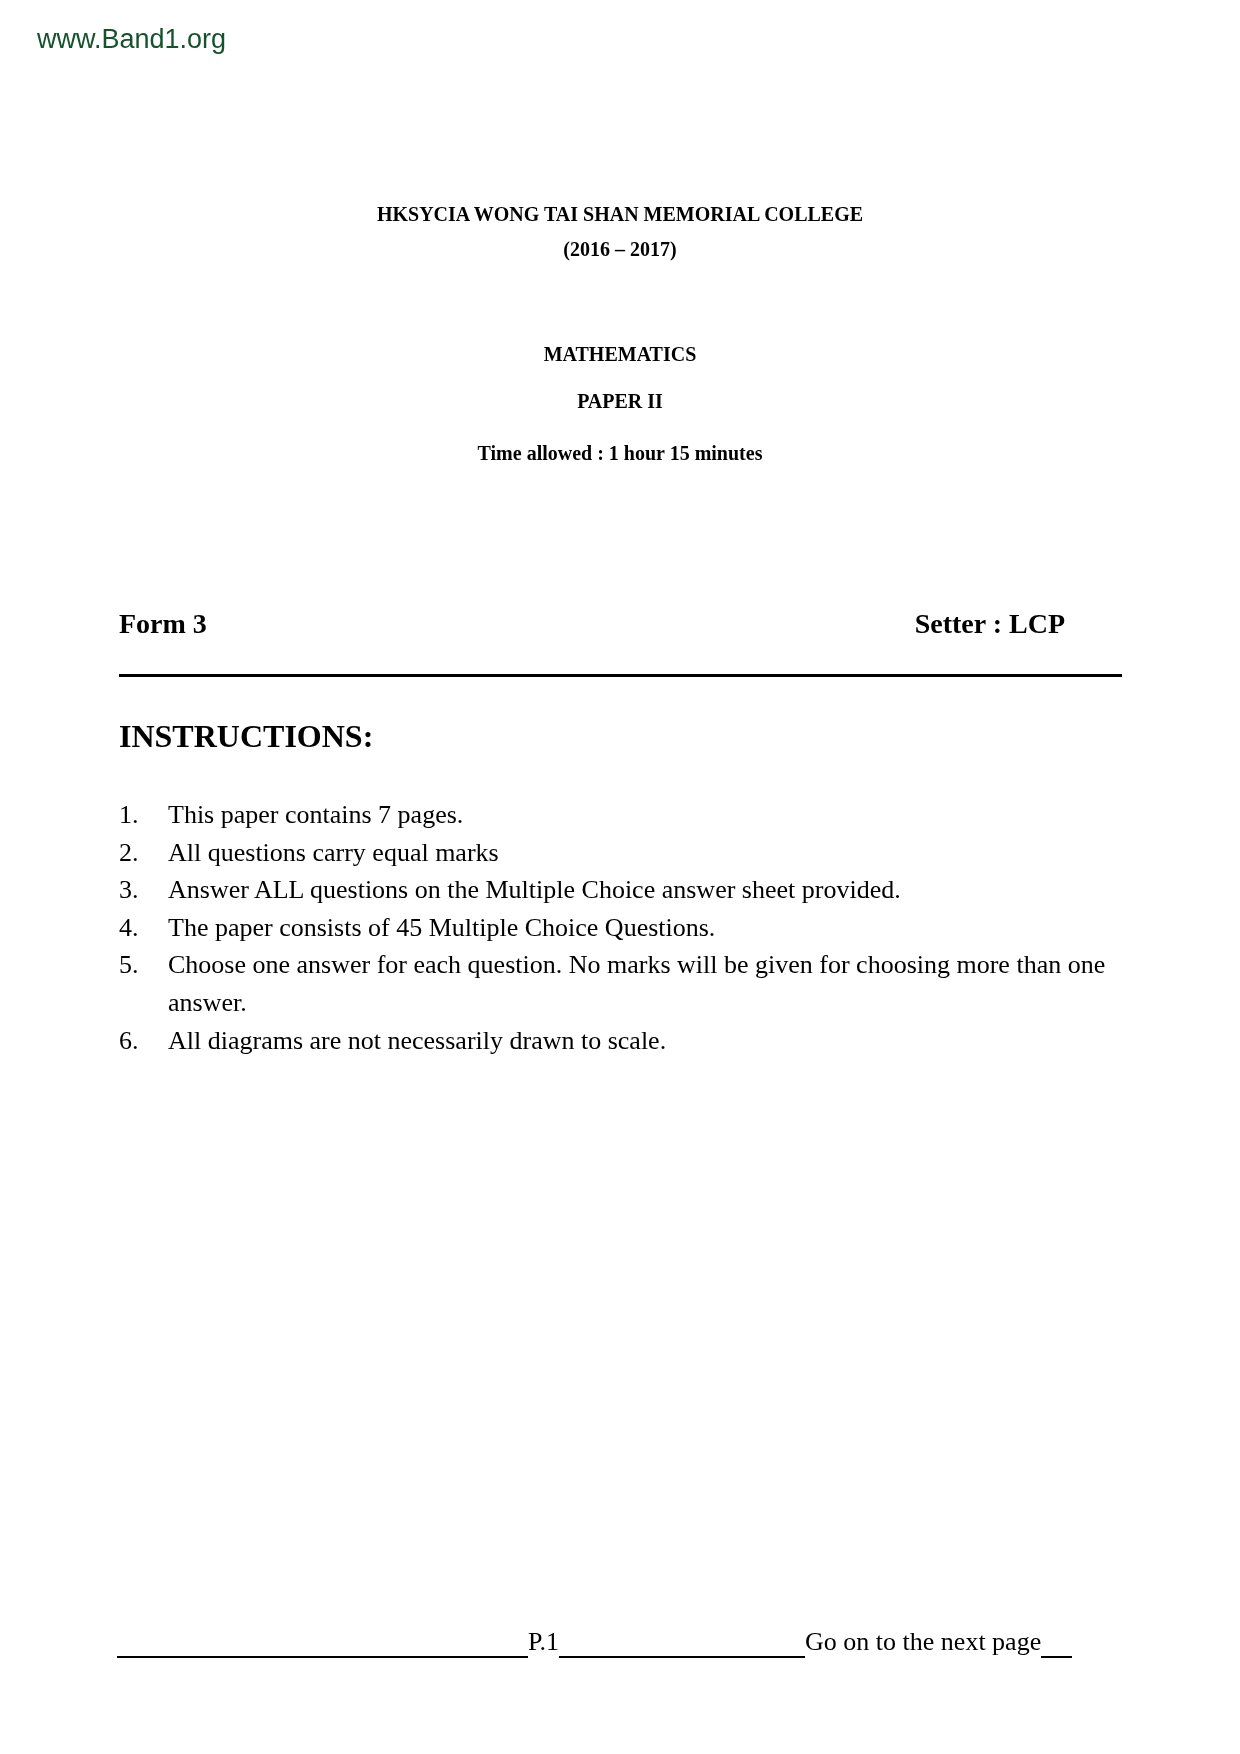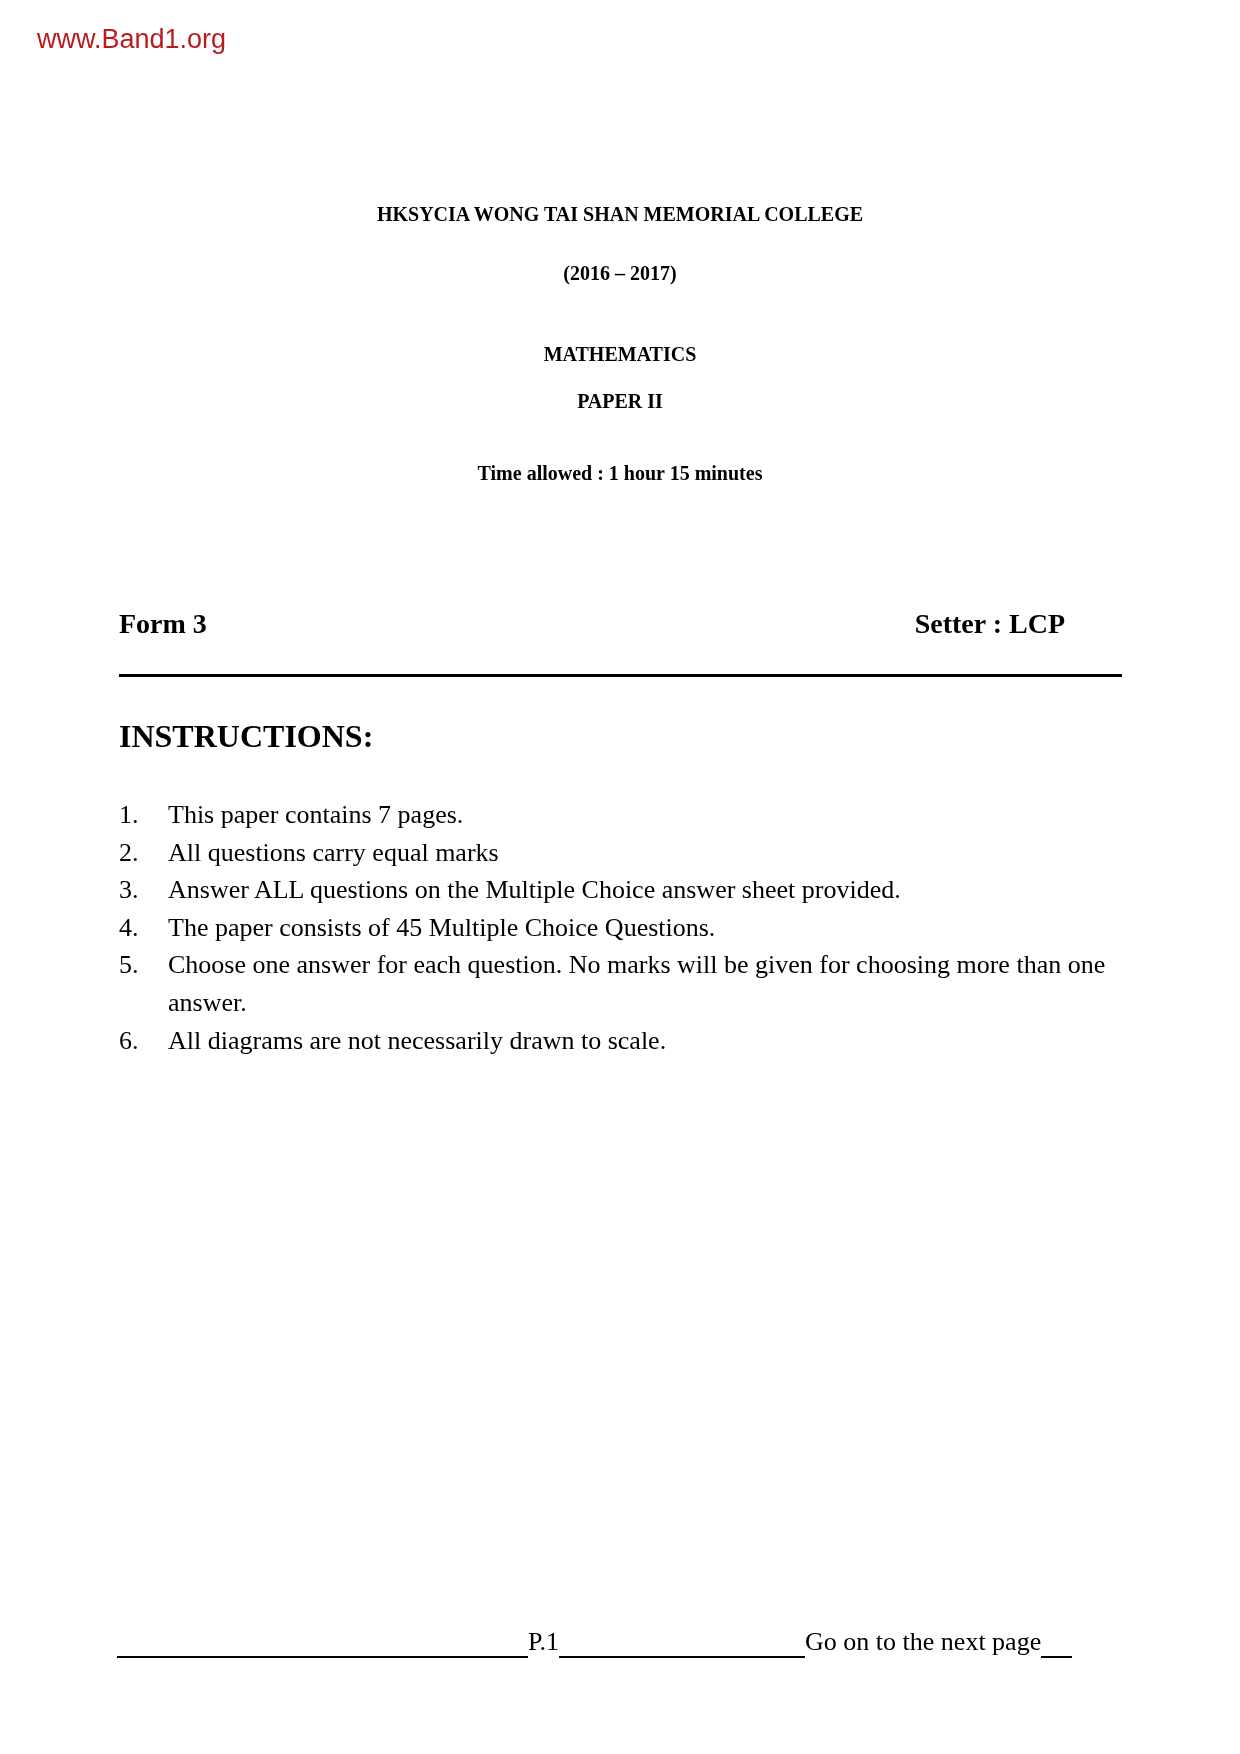--- a/index.html
+++ b/index.html
@@ -12,39 +12,39 @@
     color: #000000;
     font-family: "Liberation Serif", "DejaVu Serif", serif;
     overflow: hidden;
   }
   .watermark {
     position: absolute;
     left: 37px;
     top: 24px;
     font-family: "Liberation Sans", "DejaVu Sans", sans-serif;
     font-size: 27px;
-    color: #b91c1c;
+    color: #14532d;
     white-space: nowrap;
   }
   .center-line {
     position: absolute;
     left: 0;
     width: 100%;
     text-align: center;
     font-weight: bold;
     font-size: 20px;
     line-height: 28px;
     white-space: nowrap;
   }
   .t-college { top: 200px; }
-  .t-year    { top: 235px; margin-top: 24px; }
+  .t-year    { top: 235px; }
   .t-exam    { top: 270px; }
   .t-subject { top: 340px; }
   .t-paper   { top: 387px; }
-  .t-time    { top: 459px; }
+  .t-time    { top: 439px; }
   .meta-row {
     position: absolute;
     top: 610px;
     left: 119px;
     right: 175px;
     display: flex;
     justify-content: space-between;
     font-weight: bold;
     font-size: 28px;
     line-height: 28px;

